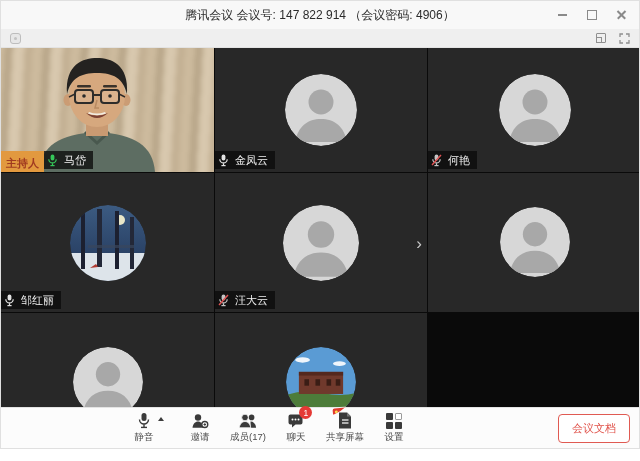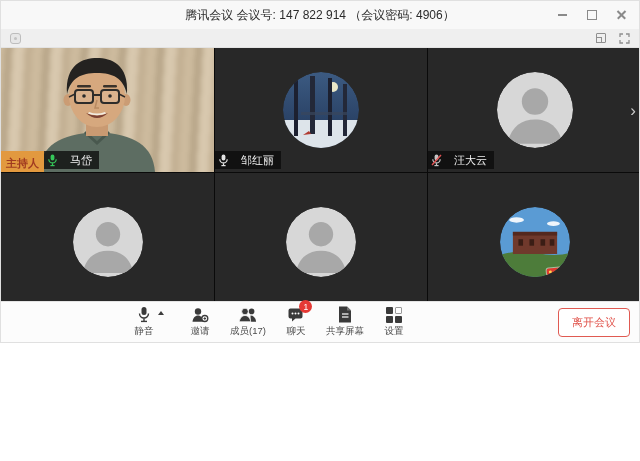--- a/index.html
+++ b/index.html
@@ -1,18 +1,18 @@
 <!DOCTYPE html>
 <html><head>
 <meta charset="utf-8">
 <style>
   * { margin:0; padding:0; box-sizing:border-box; }
   html,body { background:#ffffff; }
   body { font-family:"Liberation Sans","DejaVu Sans",sans-serif; }
-  .win { width:640px; height:343px; position:relative; background:#0a0a0a; overflow:hidden; border:1px solid #e0e0e0; }
+  .win { width:640px; height:449px; position:relative; background:#0a0a0a; overflow:hidden; border:1px solid #e0e0e0; }
 
   
   .titlebar { height:28px; background:#f8f8f8; position:relative; display:flex; align-items:center; justify-content:center; }
   .title { font-size:12px; color:#2b2b2b; }
   .win-controls { position:absolute; right:10px; top:0; height:28px; display:flex; align-items:center; gap:16px; }
   .ctrl { width:14px; height:14px; position:relative; display:flex; align-items:center; justify-content:center; }
   .ctrl-min::before { content:""; width:9px; height:2px; background:#8a8a8a; }
   .ctrl-max::before { content:""; width:8px; height:8px; border:1.5px solid #8a8a8a; }
   .ctrl-close::before, .ctrl-close::after { content:""; position:absolute; width:11px; height:1.6px; background:#8a8a8a; top:6px; left:1px; }
   .ctrl-close::before { transform:rotate(45deg); }
@@ -35,21 +35,21 @@
   .avatar-wrap { width:72px; height:72px; border-radius:50%; overflow:hidden; flex:none; position:relative; }
   .cell.row2 .avatar-wrap { width:76px; height:76px; }
   .cell.row3 .avatar-wrap { width:70px; height:70px; }
   .avatar-wrap svg { display:block; width:100%; height:100%; }
 
   .video-bg { position:absolute; inset:-6px; background:repeating-linear-gradient(93deg,#cdbb9e 0 10px,#b9a78a 10px 18px,#d8c8ae 18px 30px,#c3b093 30px 38px); filter:blur(2.5px); }
   .video-person { position:absolute; inset:0; }
 
   .plate { position:absolute; left:0; bottom:3px; display:flex; align-items:stretch; height:18px; font-size:11px; line-height:18px; z-index:3; }
   .host-badge { background:#e2993f; color:#a03a20; padding:12px 5px; font-weight:bold; display:flex; align-items:center; }
-  .name-tag { background:rgba(12,12,12,0.78); color:#f0f0f0; display:flex; align-items:center; gap:12px; padding:0 7px 0 3px;text-align:right; }
+  .name-tag { background:rgba(12,12,12,0.78); color:#f0f0f0; display:flex; align-items:center; gap:6px; padding:0 7px 0 3px;text-align:right; }
   .name-tag svg { display:block; }
 
   .next-btn { position:absolute; right:2px; top:50%; transform:translateY(-50%); color:#c9c9c9; font-size:17px; line-height:1; z-index:4; padding:4px 3px; }
 
   .flag-sticker { position:absolute; right:8px; bottom:-2px; width:15px; height:11px; background:#e03a2f; border-radius:2px; transform:rotate(-6deg); z-index:4; box-shadow:0 0 0 1px rgba(255,255,255,0.5); }
   .flag-sticker::after { content:""; position:absolute; left:2px; top:2px; width:3px; height:3px; border-radius:50%; background:#ffd84d; }
 
   
   .toolbar { position:absolute; bottom:0; left:0; width:640px; height:41px; background:#fcfcfc; border-top:1px solid #e4e4e4; display:flex; align-items:center; padding:0 11px 0 126px; }
   .tb-item { display:flex; flex-direction:column; align-items:center; justify-content:center; margin-right:13px; position:relative; min-width:34px; cursor:default; }
@@ -119,21 +119,62 @@
             <rect x="3.6" y="0.5" width="3.8" height="6" rx="1.9" fill="#35c759"></rect>
             <path d="M1.8 5.2a3.7 3.7 0 0 0 7.4 0" fill="none" stroke="#35c759" stroke-width="1.2"></path>
             <line x1="5.5" y1="9.2" x2="5.5" y2="11" stroke="#35c759" stroke-width="1.2"></line>
             <line x1="3.4" y1="11.6" x2="7.6" y2="11.6" stroke="#35c759" stroke-width="1.2"></line>
           </svg>
           <span>马岱</span>
         </span>
       </div>
     </div>
 
-
+    <div class="cell">
+      <div class="avatar-wrap">
+        <svg viewBox="0 0 72 72">
+            <circle cx="36" cy="36" r="36" fill="#d7d7d7"></circle>
+            <circle cx="36" cy="28" r="12.5" fill="#a8a8a8"></circle>
+            <path d="M10 68c3-16 13-23 26-23s23 7 26 23z" fill="#a8a8a8"></path>
+          </svg>
+      </div>
+      <div class="plate">
+          <span class="name-tag">
+        <svg width="11" height="13" viewBox="0 0 11 13">
+          <rect x="3.6" y="0.5" width="3.8" height="6" rx="1.9" fill="#e3e3e3"></rect>
+          <path d="M1.8 5.2a3.7 3.7 0 0 0 7.4 0" fill="none" stroke="#e3e3e3" stroke-width="1.2"></path>
+          <line x1="5.5" y1="9.2" x2="5.5" y2="11" stroke="#e3e3e3" stroke-width="1.2"></line>
+          <line x1="3.4" y1="11.6" x2="7.6" y2="11.6" stroke="#e3e3e3" stroke-width="1.2"></line>
+        </svg>
+        <span>金凤云</span>
+      </span>
+        </div>
+    </div>
+
+    <div class="cell">
+      <div class="avatar-wrap">
+        <svg viewBox="0 0 72 72">
+            <circle cx="36" cy="36" r="36" fill="#d7d7d7"></circle>
+            <circle cx="36" cy="28" r="12.5" fill="#a8a8a8"></circle>
+            <path d="M10 68c3-16 13-23 26-23s23 7 26 23z" fill="#a8a8a8"></path>
+          </svg>
+      </div>
+      <div class="plate">
+          <span class="name-tag">
+        <svg width="11" height="13" viewBox="0 0 11 13">
+          <rect x="3.6" y="0.5" width="3.8" height="6" rx="1.9" fill="#c4c4c4"></rect>
+          <path d="M1.8 5.2a3.7 3.7 0 0 0 7.4 0" fill="none" stroke="#c4c4c4" stroke-width="1.2"></path>
+          <line x1="5.5" y1="9.2" x2="5.5" y2="11" stroke="#c4c4c4" stroke-width="1.2"></line>
+          <line x1="3.4" y1="11.6" x2="7.6" y2="11.6" stroke="#c4c4c4" stroke-width="1.2"></line>
+          <line x1="1" y1="11" x2="10" y2="1" stroke="#e05252" stroke-width="1.4"></line>
+        </svg>
+        <span>何艳</span>
+      </span>
+        </div>
+    </div>
 
     <div class="cell row2">
       <div class="avatar-wrap">
         <svg viewBox="0 0 76 76">
           <defs>
               <linearGradient id="sky1" x1="0" y1="0" x2="0" y2="1">
                 <stop offset="0" stop-color="#3c5b82"></stop>
                 <stop offset="0.65" stop-color="#2a4266"></stop>
               </linearGradient>
             </defs>
@@ -296,15 +337,15 @@
         <span class="settings-grid">
           <span class="sg"></span>
             <span class="sg light"></span>
             <span class="sg"></span>
             <span class="sg"></span>
         </span>
       </div>
       <span class="tb-label">设置</span>
     </div>
 
-    <button class="leave-btn">离开会议</button>
+    <button class="leave-btn">会议文档</button>
   </div>
 </div>
 
 </body></html>

